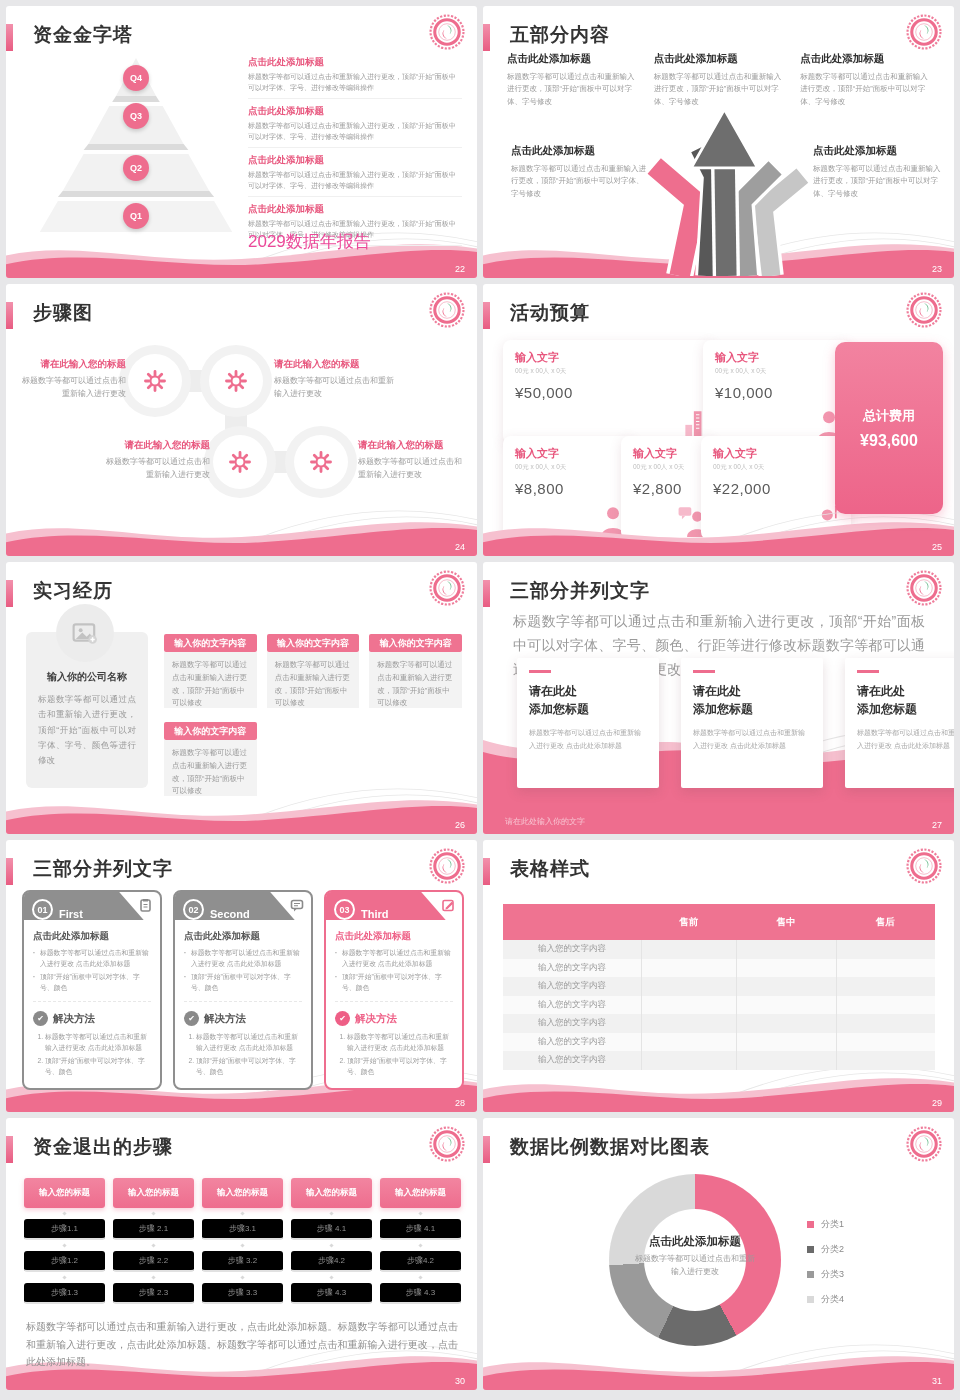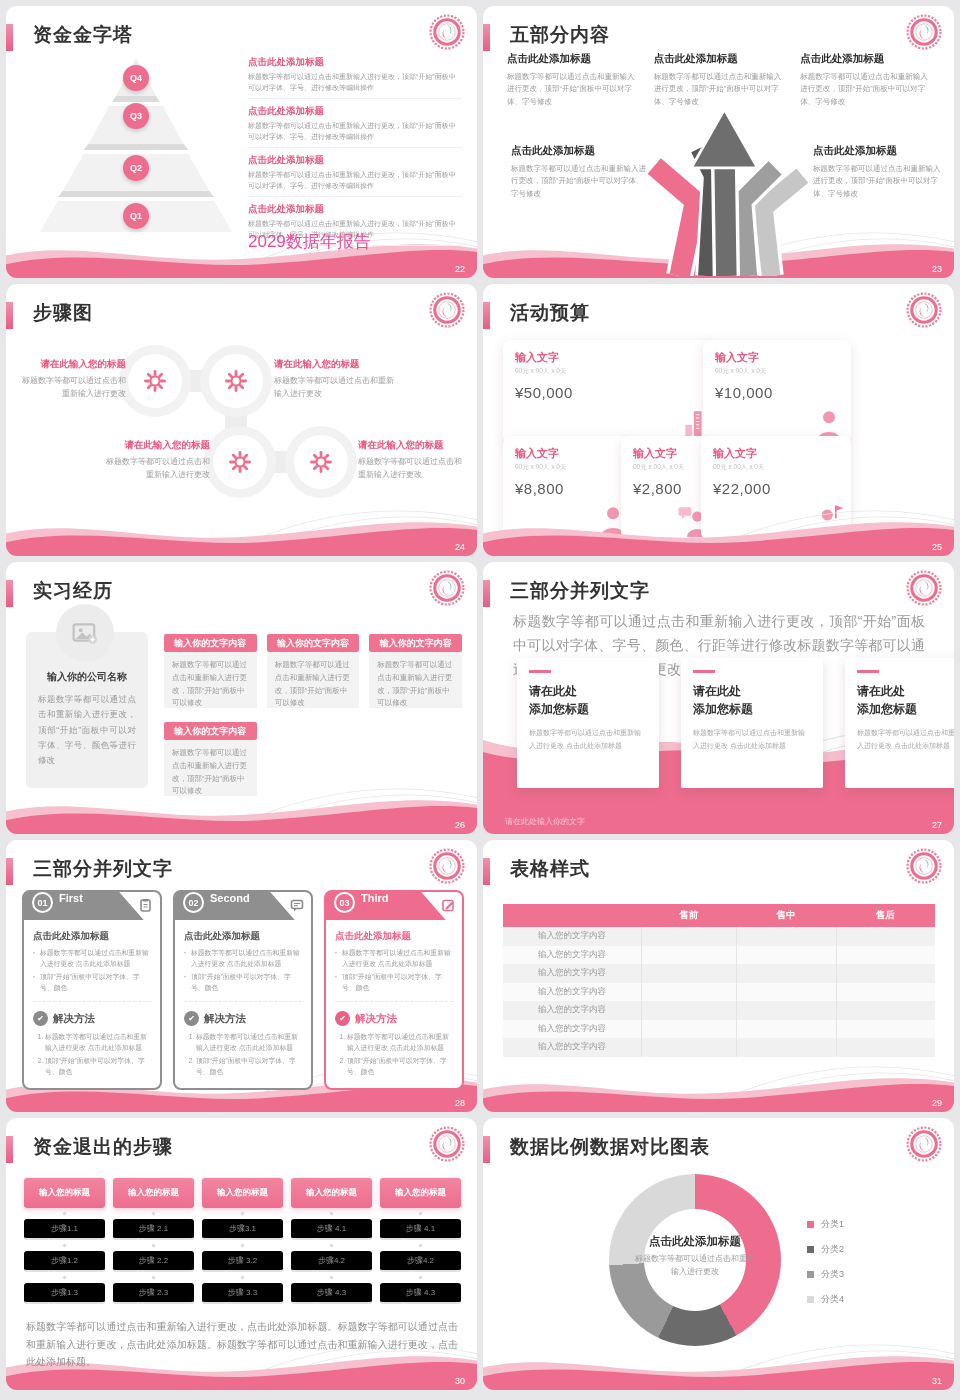--- a/index.html
+++ b/index.html
@@ -1,18 +1,18 @@
 <!DOCTYPE html>
 <html><head>
 <meta charset="utf-8">
 <style>
   html,body{margin:0;padding:0}
   body{width:960px;height:1400px;background:#e7e7e9;font-family:"Liberation Sans",sans-serif;overflow:hidden}
   .grid{display:grid;grid-template-columns:repeat(2,1fr);grid-template-rows:repeat(5,272px);gap:6px;padding:6px}
-  .slide{position:relative;background:#fff;border-radius:11px;overflow:hidden}
+  .slide{position:relative;background:#fff;border-radius:3px;overflow:hidden}
   .accent{position:absolute;left:0;top:18px;width:7px;height:27px;background:linear-gradient(180deg,#f291ac,#e85c82);z-index:5}
   .stitle{position:absolute;left:27px;top:16px;font-size:19px;font-weight:bold;color:#333;letter-spacing:1px;z-index:5}
   .logo{position:absolute;right:12px;top:8px;width:36px;height:36px;z-index:5}
   .pagenum{position:absolute;right:12px;bottom:4px;font-size:9px;color:#fff;z-index:6}
   .wave{position:absolute;left:0;bottom:0;width:100%;height:52px;z-index:3}
   .wave27{position:absolute;left:0;bottom:0;width:100%;height:110px;z-index:2}
   
   .pyr{position:absolute;left:30px;top:48px;width:200px;height:180px;z-index:2}
   .pyr svg{width:100%;height:100%}
   .plabel{position:absolute;left:50%;transform:translateX(-50%);width:26px;height:26px;border-radius:50%;background:#ee6d8e;color:#fff;font-weight:bold;font-size:9px;display:flex;align-items:center;justify-content:center;box-shadow:0 2px 4px rgba(0,0,0,.18)}
@@ -72,42 +72,42 @@
   .cards27{position:absolute;left:34px;top:96px;display:flex;gap:22px;z-index:4}
   .card27{width:118px;height:118px;background:#fff;box-shadow:0 4px 12px rgba(120,70,85,.18);padding:12px 12px 0;border-radius:2px}
   .card27 .dash{width:22px;height:3px;background:#ee6d8e;margin-bottom:9px}
   .card27 .t{font-size:12px;font-weight:bold;color:#333;line-height:1.5}
   .card27 .b{font-size:7px;color:#a8a8a8;line-height:1.8;margin-top:9px}
   .foot27{position:absolute;left:22px;bottom:7px;font-size:8px;color:#f8c5d3;z-index:5}
   
   .cards28{position:absolute;left:16px;top:50px;display:flex;gap:11px;z-index:4}
   .card28{width:140px;height:200px;background:#fff;border:2px solid #8f8f8f;border-radius:8px;position:relative;box-sizing:border-box}
   .card28.pink{border-color:#ee6d8e}
-  .hd28{height:28px;background:#8f8f8f;clip-path:polygon(0 0,70% 0,88% 100%,0 100%);display:flex;align-items:flex-start;padding-left:8px;border-radius:5px 0 0 0}
+  .hd28{height:28px;background:#8f8f8f;clip-path:polygon(0 0,70% 0,88% 100%,0 100%);display:flex;align-items:flex-end;padding-left:8px;border-radius:5px 0 0 0}
   .pink .hd28{background:#ee6d8e}
   .num28{width:17px;height:17px;border:2px solid #fff;border-radius:50%;color:#fff;font-size:9px;font-weight:bold;display:flex;align-items:center;justify-content:center;flex:none}
   .name28{color:#fff;font-weight:bold;font-size:11px;margin-left:6px}
   .cicon28{position:absolute;right:7px;top:6px;width:14px;height:14px;color:#8a8a8a}
   .pink .cicon28{color:#ee6d8e}
   .bd28{padding:8px 9px 0}
   .bd28 .h{font-size:9.5px;font-weight:bold;color:#555;margin:2px 0 5px}
   .pink .bd28 .h{color:#ee5f86}
   .ul28{margin:0;padding:0;list-style:none}
   .ul28 li{font-size:6.8px;color:#9b9b9b;line-height:1.55;padding-left:7px;position:relative;margin-bottom:3px}
   .ul28 li::before{content:"·";position:absolute;left:0;font-weight:bold}
   .sol28{display:flex;align-items:center;gap:5px;margin:8px 0 6px;border-top:1px dashed #e8e8e8;padding-top:9px}
   .chk28{width:15px;height:15px;border-radius:50%;background:#8a8a8a;color:#fff;font-size:8px;display:flex;align-items:center;justify-content:center;flex:none}
   .pink .chk28{background:#ee5f86}
   .sol28 .sl{font-size:10.5px;font-weight:bold;color:#555}
   .pink .sol28 .sl{color:#ee5f86}
   .ol28{margin:0;padding-left:12px}
   .ol28 li{font-size:6.8px;color:#9b9b9b;line-height:1.55;margin-bottom:3px}
   
   .tbl29{position:absolute;left:20px;top:64px;width:432px;z-index:4}
-  .thead29{display:grid;grid-template-columns:32% 22% 23% 23%;background:#ef7391;height:23px}
+  .thead29{display:grid;grid-template-columns:32% 22% 23% 23%;background:#ef7391;height:36px}
   .thead29 div{color:#fff;font-size:9.5px;font-weight:bold;display:flex;align-items:center;justify-content:center}
   .trow29{display:grid;grid-template-columns:32% 22% 23% 23%;height:18.5px}
   .tbody29 .trow29:nth-child(odd){background:#f1f1f1}
   .tbody29 .trow29:nth-child(even){background:#fafafa}
   .trow29 div{font-size:8.5px;color:#9a9a9a;display:flex;align-items:center;justify-content:center}
   .trow29 div+div{border-left:1px solid #e4e4e4}
   
   .cols30{position:absolute;left:18px;top:60px;display:flex;gap:8px;z-index:2}
   .col30{width:81px}
   .col30 .h{height:30px;background:linear-gradient(180deg,#f285a0,#ee6d8e);border-radius:3px;color:#fff;font-size:8.5px;font-weight:bold;display:flex;align-items:center;justify-content:center;box-shadow:0 2px 5px rgba(238,109,142,.35)}
@@ -400,20 +400,24 @@
           <use href="#ic-chat"></use>
         </svg>
     </div>
     <div class="card25 c5">
       <div class="lab">输入文字</div>
       <div class="spec">00元 x 00人 x 0天</div>
       <div class="amt">¥22,000</div>
       <svg class="cicon">
           <use href="#ic-flag"></use>
         </svg>
+    </div>
+    <div class="total25">
+      <div class="tl">总计费用</div>
+      <div class="ta">¥93,600</div>
     </div>
     <svg class="wave" preserveAspectRatio="none">
         <use href="#wave"></use>
       </svg>
     <div class="pagenum">25</div>
   </div>
 
   <div class="slide">
     <div class="accent"></div>
     <div class="stitle">实习经历</div>

